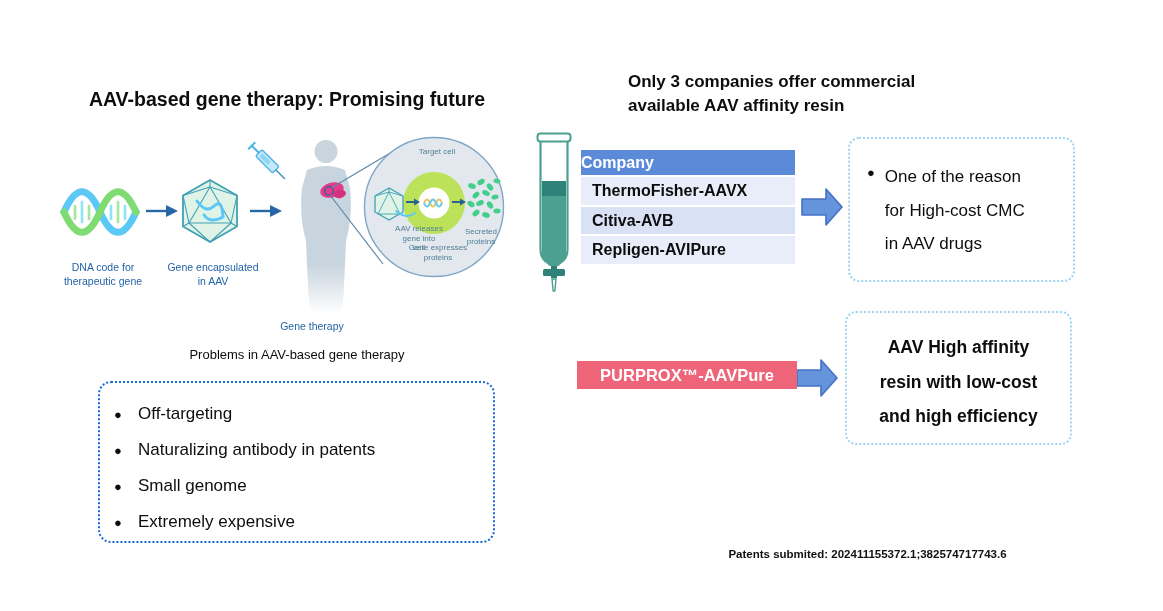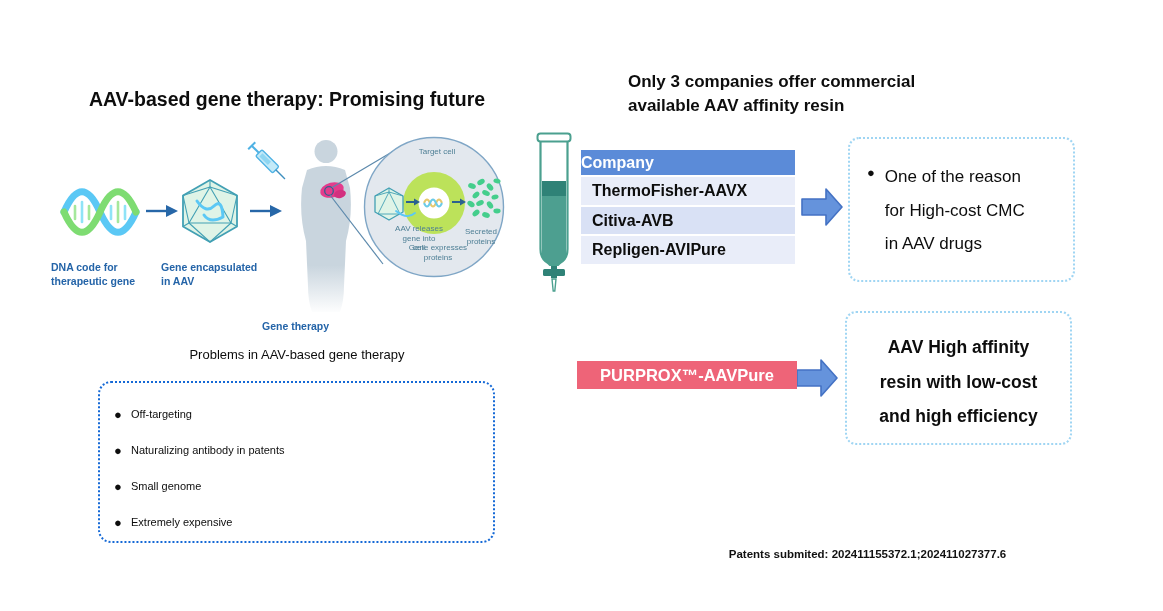--- a/index.html
+++ b/index.html
@@ -3,29 +3,29 @@
 <meta charset="utf-8">
 <style>
   * { margin:0; padding:0; box-sizing:border-box; }
   html,body { width:1163px; height:611px; background:#fff; font-family:"Liberation Sans", sans-serif; overflow:hidden; }
   .stage { position:relative; width:1163px; height:428px; background:#fff; }
   .abs { position:absolute; }
 
   
   .main-title { left:67px; top:88px; width:440px; text-align:center; font-size:19.5px; font-weight:bold; color:#0d0d0d; }
   .diagram-wrap { left:0; top:0; width:1163px; height:611px; pointer-events:none; }
-  .ill-label { color:#2464a8; font-weight:bold; font-size:10.5px; line-height:13.5px; white-space:pre-line; }
+  .ill-label { color:#2464a8; font-weight:normal; font-size:10.5px; line-height:13.5px; text-align:center; white-space:pre-line; }
   .cell-label { color:#4e7f95; font-size:8px; line-height:9.5px; text-align:center; white-space:pre-line; }
 
   
   .problems-title { left:97px; top:347px; width:400px; text-align:center; font-size:13px; font-weight:normal; color:#0d0d0d; }
   .problems-box { left:98px; top:381px; width:397px; height:162px; border:2.5px dotted var(--problems_border); border-radius:13px; padding-top:13px; }
   .problem-item { display:flex; align-items:center; height:36px; padding-left:14px; }
   .problem-bullet { font-size:13px; color:#0d0d0d; width:10px; }
-  .problem-text { margin-left:7px; font-size:11px; color:#0d0d0d; }
+  .problem-text { margin-left:14px; font-size:17px; color:#0d0d0d; }
 
   
   .right-title { left:628px; top:70px; width:380px; font-size:17px; font-weight:bold; color:#0d0d0d; line-height:23.5px; white-space:pre-line; }
   .resin-table { left:581px; top:150px; width:214px; }
   .resin-header { height:25px; line-height:25px; background:var(--table_header_bg); color:#fff; font-weight:bold; font-size:16px; }
   .resin-row { height:27.5px; line-height:27.5px; margin-top:2px; font-weight:bold; font-size:16px; color:#0d0d0d; padding-left:11px; }
   .resin-row:nth-child(odd) { background:var(--table_row_dark); }
   .resin-row:nth-child(even) { background:var(--table_row_light); }
 
   .callout { border:2px dotted var(--callout_border); border-radius:11px; background:#fff; }
@@ -228,15 +228,15 @@
     <div class="c-text">One of the reason
 for High-cost CMC
 in AAV drugs</div>
   </div>
 
   <div class="abs product-banner">PURPROX™-AAVPure</div>
   <div class="abs callout callout-2">AAV High affinity
 resin with low-cost
 and high efficiency</div>
 
-  <div class="abs footer-patents">Patents submited: 202411155372.1;202411027377.6</div>
+  <div class="abs footer-patents">Patents submited: 202411155372.1;382574717743.6</div>
 
 </div>
 
 </body></html>

